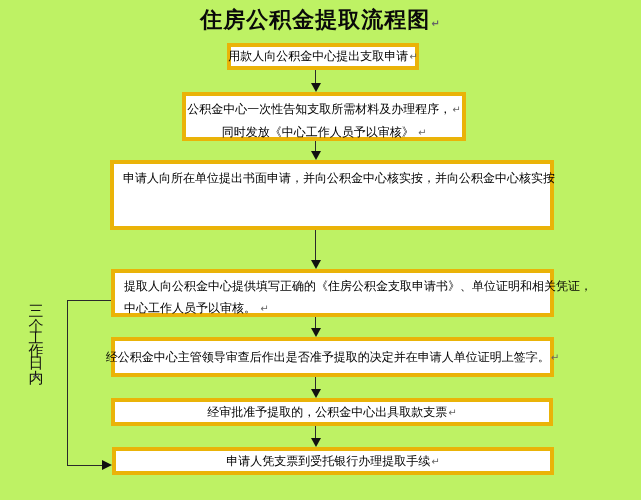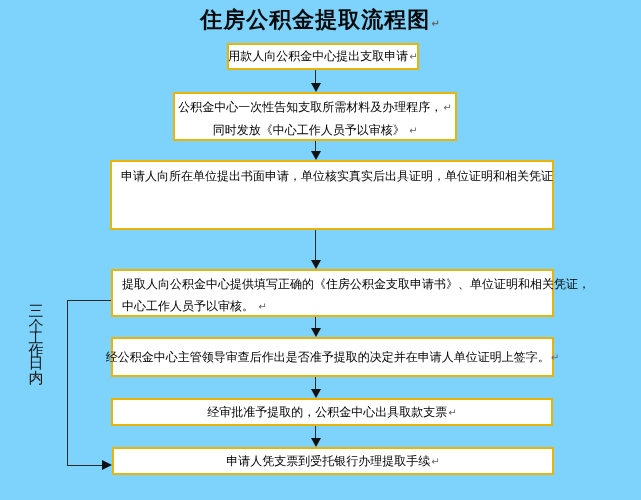--- a/index.html
+++ b/index.html
@@ -1,53 +1,53 @@
 <!DOCTYPE html>
 <html><head>
 <meta charset="utf-8">
 <style>
   html, body { margin: 0; padding: 0; background: #ffffff; }
   .page {
     position: relative;
     width: 641px;
     height: 500px;
-    background: #7dd3fc;
+    background: #bef264;
     font-family: "Liberation Sans", sans-serif;
     color: #000000;
     overflow: hidden;
   }
   .title {
     position: absolute;
     top: 5px;
     left: 0;
     width: 641px;
     text-align: center;
     font-size: 22px;
     font-weight: bold;
     letter-spacing: 1px;
     color: #0a0a0a;
     white-space: nowrap;
   }
   .box {
     position: absolute;
-    border: 2px solid #eab308;
+    border: 4px solid #eab308;
     box-sizing: border-box;
     font-size: 12px;
     color: #000000;
     background: #ffffff;
   }
   .flex-center {
     display: flex;
     align-items: center;
     justify-content: center;
     text-align: center;
   }
   .bline { line-height: 22px; white-space: nowrap; }
   .b1 { left: 227px; top: 43px;  width: 192px; height: 27px; }
-  .b2 { left: 173px; top: 92px;  width: 284px; height: 49px; text-align: center; padding-top: 2px; }
+  .b2 { left: 182px; top: 92px;  width: 284px; height: 49px; text-align: center; padding-top: 2px; }
   .b3 { left: 110px; top: 160px; width: 444px; height: 70px; padding: 3px 4px 0 9px; }
   .b4 { left: 111px; top: 269px; width: 443px; height: 48px; padding: 2px 4px 0 9px; }
   .b5 { left: 111px; top: 337px; width: 443px; height: 40px; }
   .b6 { left: 111px; top: 398px; width: 442px; height: 28px; }
   .b7 { left: 112px; top: 447px; width: 442px; height: 28px; }
   .vconn {
     position: absolute;
     left: 315px;
     width: 1px;
     background: #2a2a2a;
@@ -99,21 +99,21 @@
   <div class="box b1 flex-center">
     <div class="bline"><span>用款人向公积金中心提出支取申请</span><span class="pmark">↵</span></div>
   </div>
 
   <div class="box b2">
     <div class="bline"><span>公积金中心一次性告知支取所需材料及办理程序，</span><span class="pmark">↵</span></div>
     <div class="bline"><span>同时发放《中心工作人员予以审核》</span> <span class="pmark">↵</span></div>
   </div>
 
   <div class="box b3">
-    <div class="bline"><span>申请人向所在单位提出书面申请，单位核实真实后出具证明，单位证明和相关凭证</span></div>
+    <div class="bline"><span>申请人向所在单位提出书面申请，并向公积金中心核实按，并向公积金中心核实按</span></div>
   </div>
 
   <div class="box b4">
     <div class="bline"><span>提取人向公积金中心提供填写正确的《住房公积金支取申请书》、单位证明和相关凭证，</span></div>
     <div class="bline"><span>中心工作人员予以审核。</span> <span class="pmark">↵</span></div>
   </div>
 
   <div class="box b5 flex-center">
     <div class="bline"><span>经公积金中心主管领导审查后作出是否准予提取的决定并在申请人单位证明上签字。</span><span class="pmark">↵</span></div>
   </div>

